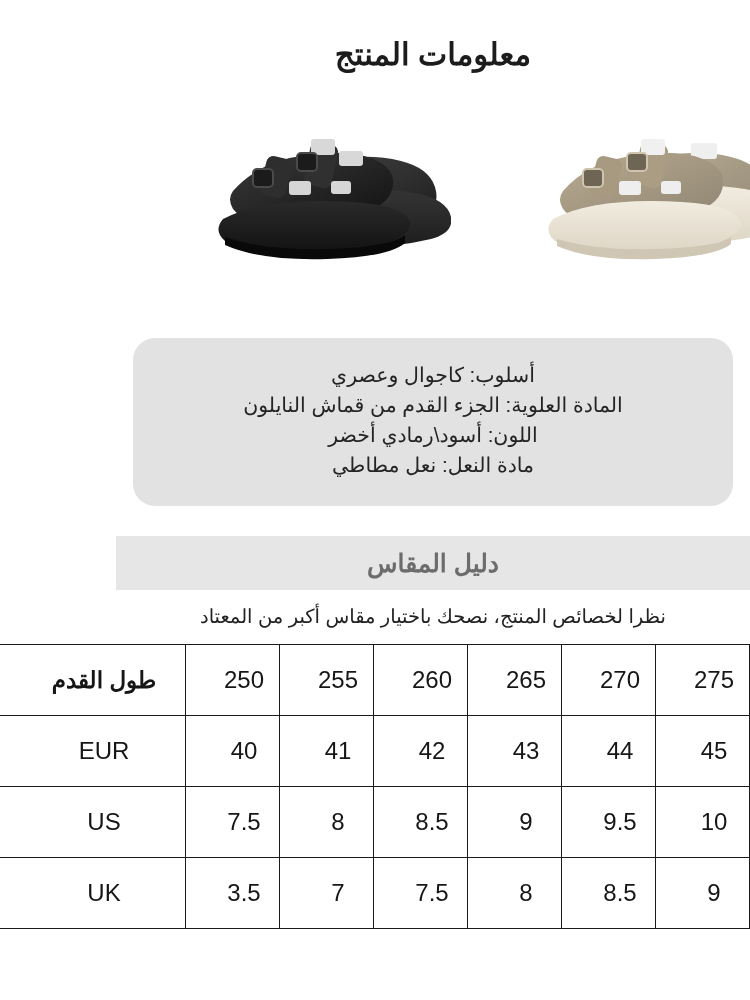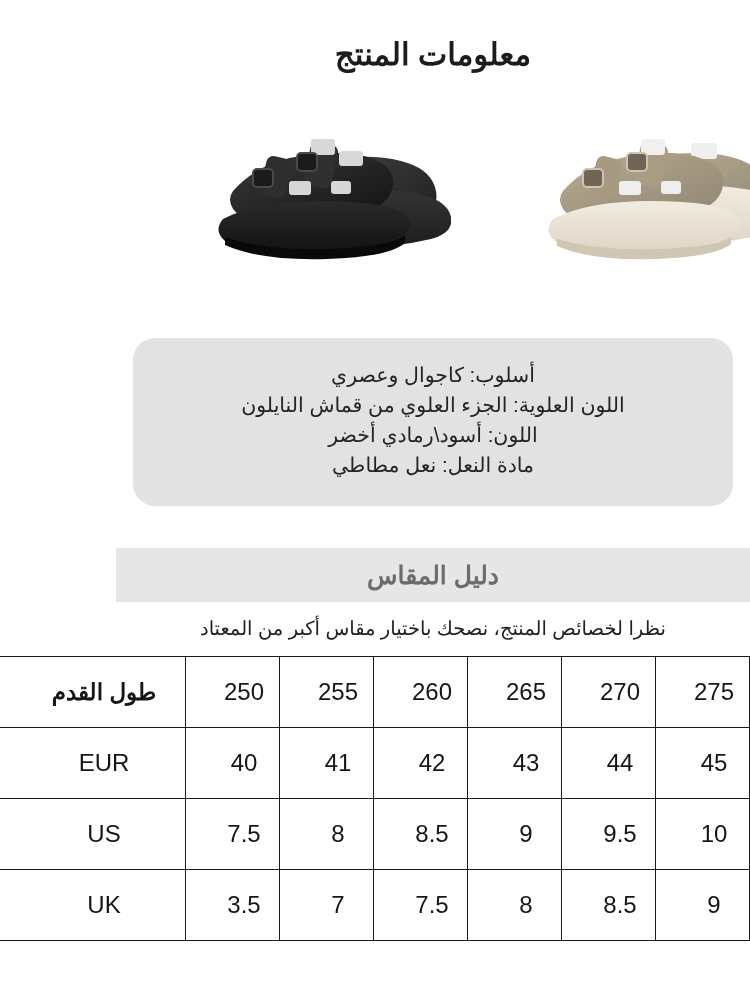--- a/index.html
+++ b/index.html
@@ -58,21 +58,21 @@
   .info-line {
     font-size: 20.5px;
     line-height: 30px;
     color: #242424;
     direction: rtl;
     white-space: pre-wrap;
   }
 
   
   .guide-band {
-    margin-top: 42px;
+    margin-top: 30px;
     background: #e6e6e6;
     height: 54px;
     display: flex;
     align-items: center;
     justify-content: center;
   }
   .guide-title {
     font-size: 25px;
     font-weight: bold;
     color: #6c6c6c;
@@ -186,21 +186,21 @@
         <rect x="86" y="58" width="20" height="18" rx="4" fill="#6f6554" stroke="#cfc4ad" stroke-width="2"></rect>
         <path d="M12 124 q34 -18 98 -18 q68 0 84 14 q12 10 -2 20 q-22 16 -92 18 q-66 2 -86 -12 q-12 -10 -2 -22 z" fill="url(#bgSole)"></path>
         <path d="M16 144 q40 12 100 10 q60 -2 74 -12 l0 7 q-16 13 -76 15 q-64 2 -98 -13 z" fill="#cfc6b3"></path>
       </g>
     </svg>
 
   </div>
 
   <div class="info-box">
     <div class="info-line">أسلوب: كاجوال وعصري</div>
-    <div class="info-line">اللون العلوية: الجزء العلوي من قماش النايلون</div>
+    <div class="info-line">المادة العلوية: الجزء القدم من قماش النايلون</div>
     <div class="info-line">اللون: أسود\رمادي أخضر</div>
     <div class="info-line">مادة النعل: نعل مطاطي</div>
   </div>
 
   <div class="guide-band">
     <div class="guide-title">دليل المقاس</div>
   </div>
 
   <div class="guide-note">نظرا لخصائص المنتج، نصحك باختيار مقاس أكبر من المعتاد</div>
 

